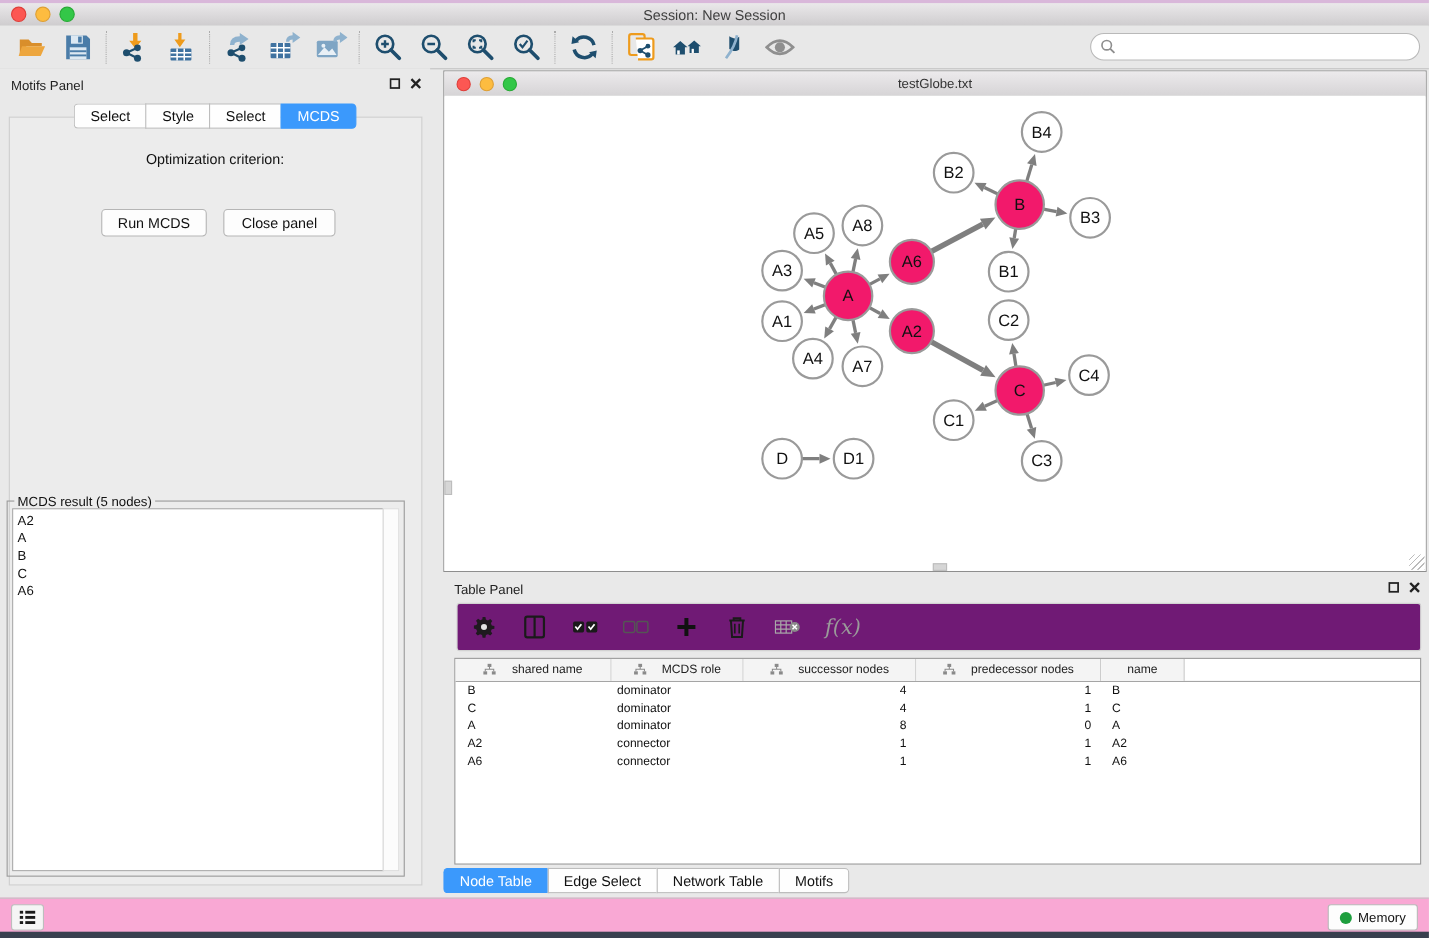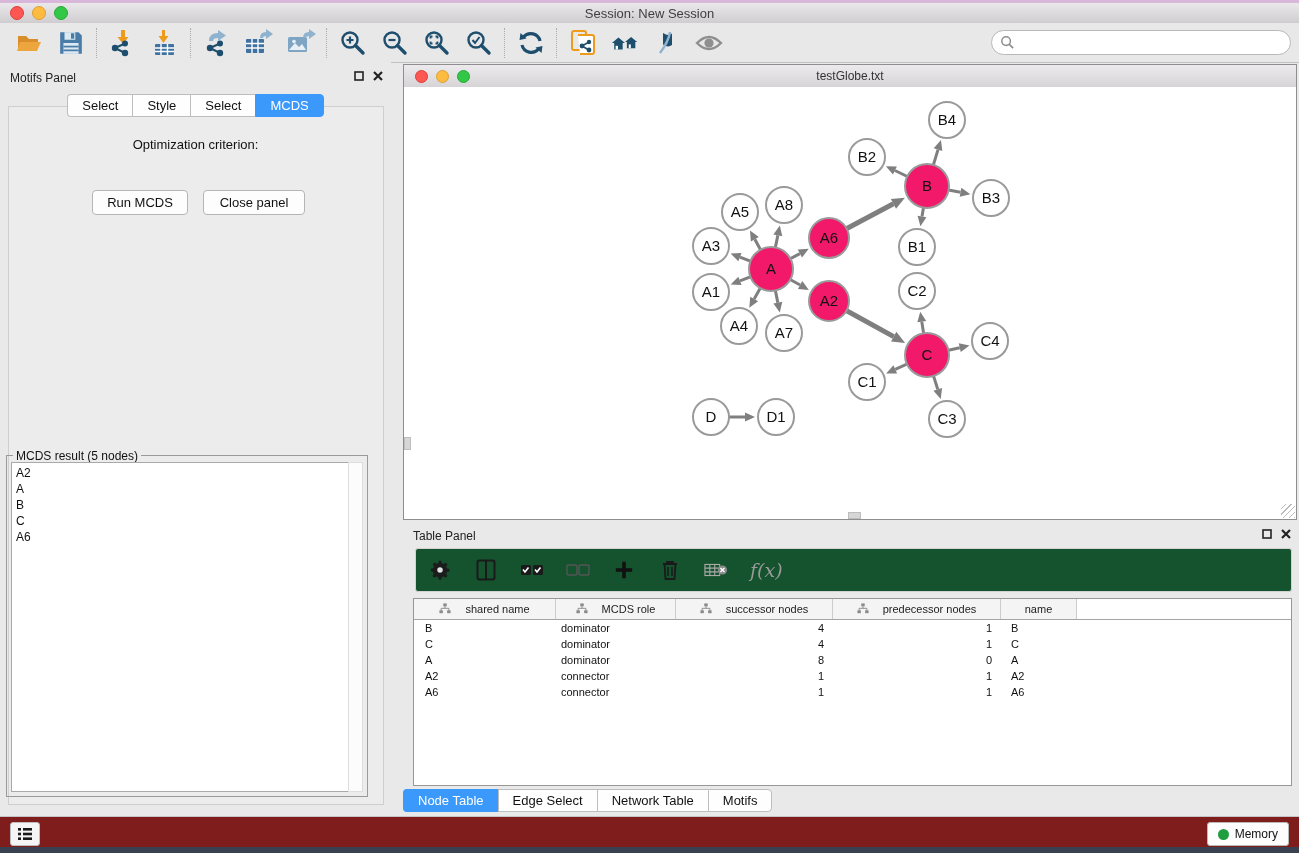--- a/index.html
+++ b/index.html
@@ -52,35 +52,35 @@
   #net-titlebar{position:absolute;left:0;top:0;right:0;height:22px;background:linear-gradient(#ECEAEC,#D6D4D6);border-bottom:1px solid #ADADAD;}
   #net-titlebar .lights{position:absolute;left:11px;top:5px;display:flex;gap:8px;}
   #net-titlebar .title{position:absolute;left:0;right:0;top:4px;text-align:center;font-size:12px;color:#333;}
   #graph-canvas{position:absolute;left:0;top:22px;right:0;bottom:0;background:#fff;}
   #net-grip{position:absolute;right:1px;bottom:1px;width:14px;height:14px;background:
     repeating-linear-gradient(135deg,transparent,transparent 3px,#BBB 3px,#BBB 4px);}
   #net-grab-left{position:absolute;left:0px;top:372px;width:5px;height:11px;background:#D6D6D6;border:1px solid #BDBDBD;}
   #net-grab-bottom{position:absolute;left:444px;bottom:0px;width:11px;height:5px;background:#D6D6D6;border:1px solid #BDBDBD;}
   
   #table-panel{left:403px;top:520px;width:896px;height:292px;background:#E9E9E9;}
-  #tp-toolbar{position:absolute;left:12px;top:28px;width:877px;height:44px;background:#14532d;border:1px solid #D2D2D2;border-radius:3px;display:flex;align-items:center;padding-left:12px;box-sizing:border-box;gap:22px;}
+  #tp-toolbar{position:absolute;left:12px;top:28px;width:877px;height:44px;background:#701a75;border:1px solid #D2D2D2;border-radius:3px;display:flex;align-items:center;padding-left:12px;box-sizing:border-box;gap:22px;}
   .tp-icon{display:flex;align-items:center;justify-content:center;width:24px;height:24px;}
   #fx-label{font-size:19px;color:#9A9A9A;font-family:"DejaVu Serif",serif;font-style:italic;}
   #data-table{position:absolute;left:10px;top:78px;width:879px;height:188px;background:#fff;border:1px solid #979797;box-sizing:border-box;overflow:hidden;}
   #thead{display:flex;height:20px;border-bottom:1px solid #A5A5A5;}
   .th{background:#F4F4F4;border-right:1px solid #CCC;display:flex;align-items:center;justify-content:center;position:relative;font-size:11px;color:#222;box-sizing:border-box;}
   .tr{display:flex;height:16px;}
   .td{font-size:11px;color:#111;line-height:16px;box-sizing:border-box;white-space:nowrap;overflow:hidden;}
   .td.left1{padding-left:11px;}
   .td.left2{padding-left:5px;}
   .td.right{text-align:right;padding-right:9px;}
   .td.left3{padding-left:10px;}
   #tp-tabs{position:absolute;left:0;right:0;top:269px;display:flex;justify-content:flex-start;}
   
-  #statusbar{left:0;top:816px;width:1299px;height:31px;background:#7f1d1d;border-top:1px solid #C4C4C4;}
+  #statusbar{left:0;top:816px;width:1299px;height:31px;background:#f9a8d4;border-top:1px solid #C4C4C4;}
   #list-btn{position:absolute;left:10px;top:5px;width:28px;height:22px;background:#F5F5F5;border:1px solid #BDBDBD;border-radius:3px;display:flex;align-items:center;justify-content:center;}
   #memory-btn{position:absolute;right:10px;top:5px;height:22px;padding:0 10px;background:#FDFDFD;border:1px solid #B9B9B9;border-radius:3px;display:flex;align-items:center;gap:6px;font-size:12px;color:#111;}
   #mem-dot{width:11px;height:11px;border-radius:50%;background:#1E9E3E;}
   #bottom-strip{left:0;top:847px;width:1299px;height:6px;background:#39404F;}
   svg text{font-family:"Liberation Sans",sans-serif;}
 </style>
 </head>
 <body>
 
 <div class="abs" id="top-strip"></div>

